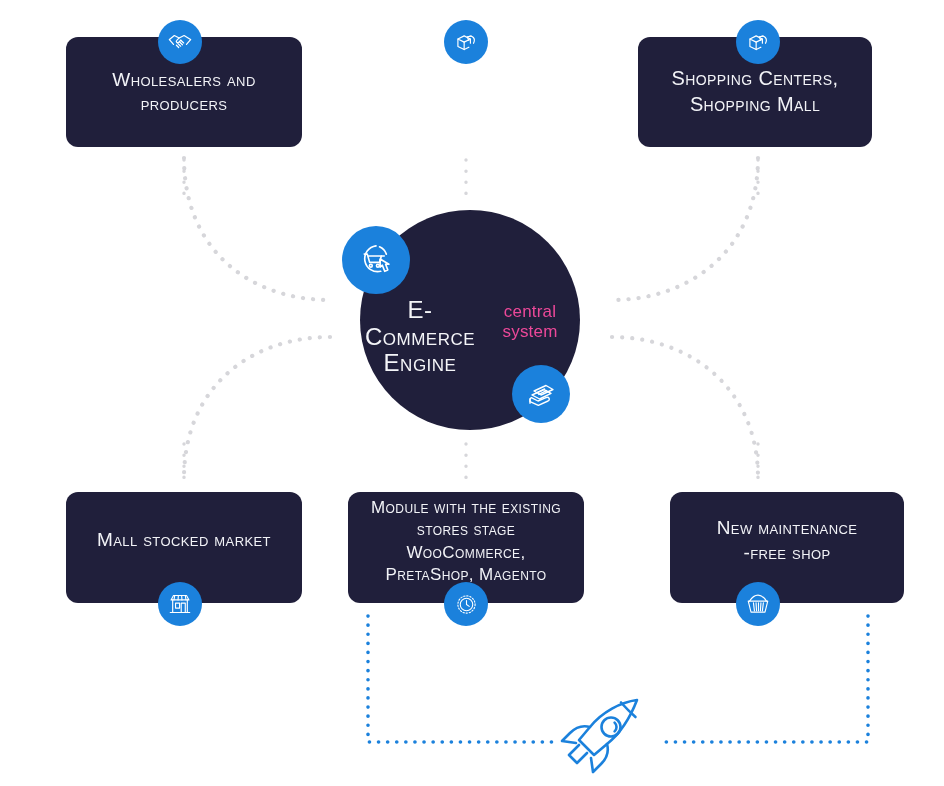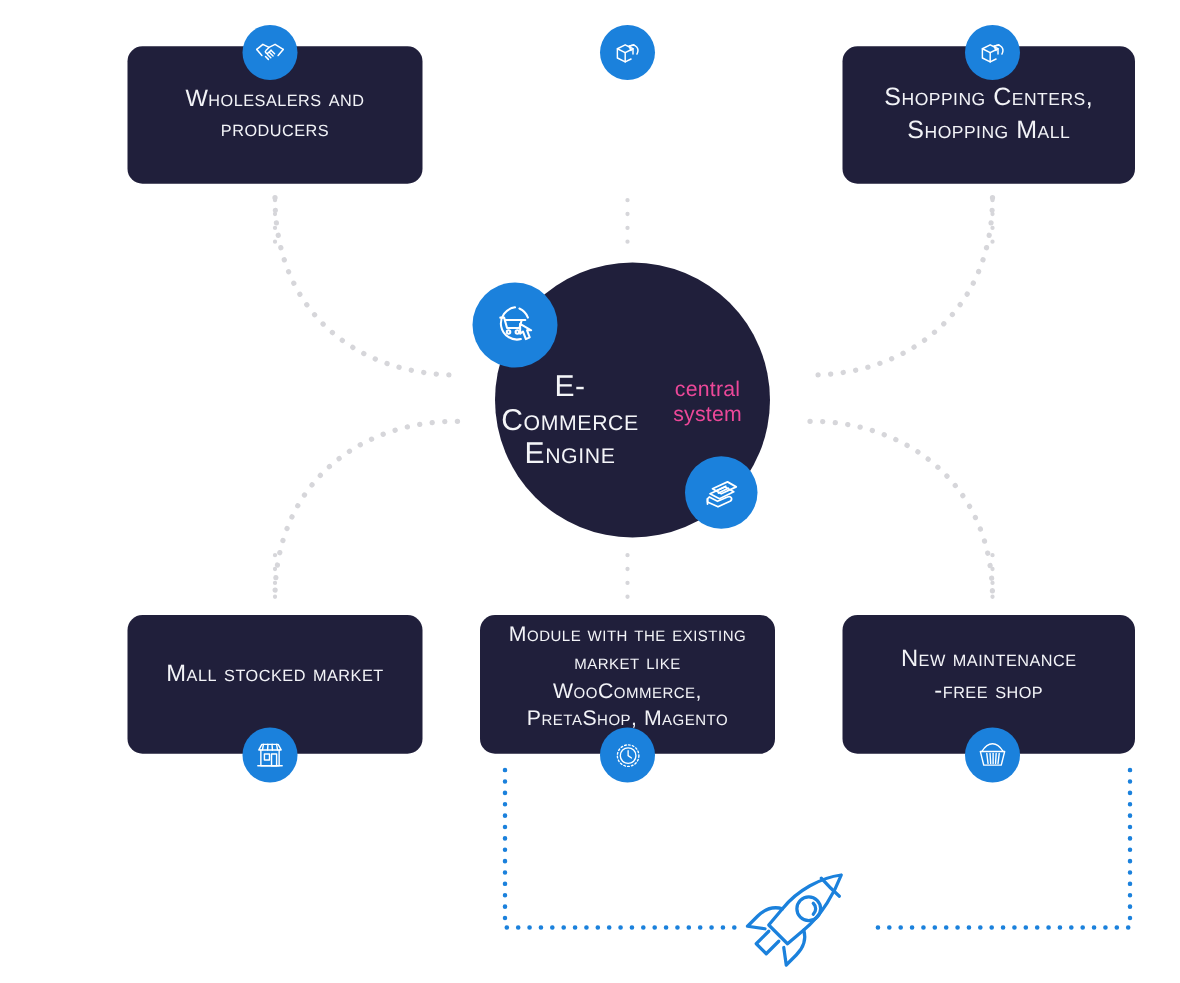--- a/index.html
+++ b/index.html
@@ -14,21 +14,20 @@
     overflow: hidden;
     font-family: "Liberation Sans", sans-serif;
     -webkit-font-smoothing: antialiased;
   }
 
   #stage {
     position: absolute;
     left: 0; top: 0;
     width: 832px;
     height: 786px;
-    margin-left: 36px;
   }
 
   
   #connectors {
     position: absolute;
     left: 0; top: 0;
     width: 944px;
     height: 786px;
     pointer-events: none;
   }
@@ -227,32 +226,32 @@
       <path d="M22.5 5.5 L23.4 11"></path>
       <path d="M7 11 L7 26.5 L25 26.5 L25 11"></path>
       <path d="M4 26.5 L28 26.5"></path>
       <rect x="10.5" y="15" width="5" height="6"></rect>
       <rect x="17.5" y="15" width="5" height="11.5"></rect>
     </svg>
   </div>
 
   <div class="node-box" style="left:348px; top:492px; width:236px; height:111px;">
     <div class="node-label small" style="margin-top:-12px;">Module with the existing
-market like WooCommerce,
+stores stage WooCommerce,
 PretaShop, Magento</div>
   </div>
   <div class="badge" style="left:444px; top:582px; width:44px; height:44px;">
     <svg width="27" height="27" viewBox="0 0 32 32" fill="none" stroke="#ffffff" stroke-width="1.3" stroke-linecap="round" stroke-linejoin="round">
       <circle cx="16" cy="16" r="7.4"></circle>
       <circle cx="16" cy="16" r="10.2" stroke-dasharray="1.6 2.1"></circle>
       <path d="M16 11.4 L16 16 L19.2 18.2"></path>
     </svg>
   </div>
 
-  <div class="node-box" style="left:638px; top:492px; width:234px; height:111px;">
+  <div class="node-box" style="left:670px; top:492px; width:234px; height:111px;">
     <div class="node-label two-line" style="margin-top:-14px;">New maintenance
 -free shop</div>
   </div>
   <div class="badge" style="left:736px; top:582px; width:44px; height:44px;">
     <svg width="26" height="26" viewBox="0 0 32 32" fill="none" stroke="#ffffff" stroke-width="1.4" stroke-linecap="round" stroke-linejoin="round">
       <path d="M4 12.5 L28 12.5 L24.6 26 L7.4 26 Z"></path>
       <path d="M5.6 12.5 C9 7 13 5 16 5 C19 5 23 7 26.4 12.5"></path>
       <path d="M10.4 14.6 L11.6 24.4"></path>
       <path d="M13.6 14.6 L14.2 24.4"></path>
       <path d="M16.6 14.6 L16.6 24.4"></path>

